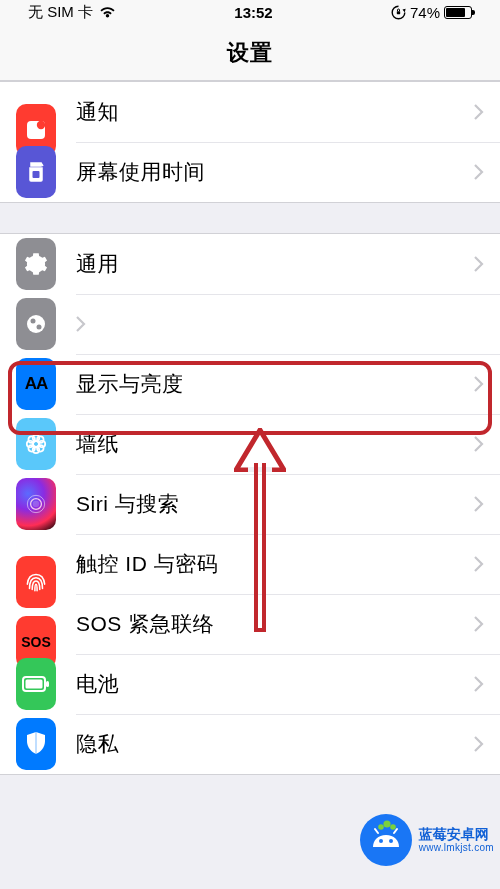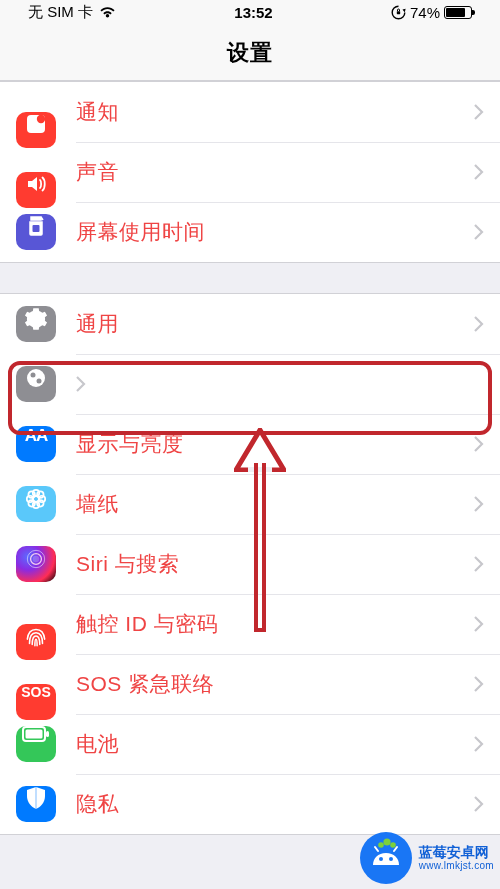--- a/index.html
+++ b/index.html
@@ -13,22 +13,22 @@
   .battery-shell { width:28px; height:13px; border:1.3px solid #000; border-radius:3px; position:relative; display:inline-block; }
   .battery-shell::after { content:""; position:absolute; right:-4px; top:3px; width:2.5px; height:5px; background:#000; border-radius:0 2px 2px 0;}
   .battery-fill { position:absolute; left:1px; top:1px; bottom:1px; width:74%; background:#000; border-radius:1px;}
   
   .nav-title { background:#f8f8f8; text-align:center; font-size:22px; font-weight:600; padding:14px 0 12px; border-bottom:1px solid #d1d1d6; letter-spacing:1px;}
   
   .group { background:#fff; border-top:1px solid #d1d1d6; border-bottom:1px solid #d1d1d6; }
   .gap { height:30px; }
   .row { display:flex; align-items:center; height:60px; padding:0 16px 0 16px; position:relative; }
   .row + .row::before { content:""; position:absolute; left:76px; right:0; top:0; height:1px; background:#e5e5ea; }
-  .icon-box { width:40px; height:36px; border-radius:10px; display:flex; justify-content:center; flex:0 0 40px; margin-right:20px; color:#ffffff; font-weight:700; }
-  .row-label { flex:1; font-size:21px; color:#ef4444; letter-spacing:0.5px; }
+  .icon-box { width:40px; height:52px; border-radius:10px; display:flex; align-items:center; justify-content:center; flex:0 0 40px; margin-right:20px; color:#000000; font-weight:700; }
+  .row-label { flex:1; font-size:21px; color:#000000; letter-spacing:0.5px; }
   .chevron { flex:0 0 auto; color:#c7c7cc; }
   .chevron svg { display:block; }
   
   .bg-red { background:#ff3b30;margin-top:35px; }
   .bg-purple { background:#5856d6; }
   .bg-gray { background:#8e8e93; }
   .bg-blue { background:#007aff; }
   .bg-cyan { background:#5ac8fa; }
   .bg-siri { background: radial-gradient(circle at 30% 30%, #5b6bff 0%, #8a2be2 35%, #ff2d55 70%, #000 100%); }
   .bg-green { background:#34c759; }
@@ -36,21 +36,21 @@
   .txt-icon { font-size:17px; font-weight:700; letter-spacing:-1px; }
   
   .highlight-box { position:absolute; border:4px solid #c1272d; border-radius:12px; pointer-events:none; left:8px; right:8px; top:361px; height:74px; }
   
   .arrow { position:absolute; left:240px; top:428px; width:40px; height:200px; pointer-events:none; }
   .arrow-shaft { position:absolute; left:14px; top:35px; width:12px; height:165px; border:4px solid #c1272d; border-top:none; border-bottom:none; background:transparent;}
   .arrow-shaft::after{content:"";position:absolute;left:-4px;right:-4px;bottom:-4px;height:4px;background:#c1272d;}
   .arrow-head-outline { position:absolute; left:-6px; top:0; width:52px; height:44px; }
   .arrow-head-outline svg{display:block;}
   
-  .watermark { position:absolute; right:6px; bottom:4px; display:flex; align-items:center; gap:6px; }
+  .watermark { position:absolute; right:6px; bottom:22px; display:flex; align-items:center; gap:6px; }
   .wm-badge { width:54px; height:54px; }
   .wm-text { display:flex; flex-direction:column; font-size:14px; line-height:1.15; color:#1060d6; font-weight:600; }
   .wm-text .sub { font-size:10px; color:#1060d6; font-weight:400; letter-spacing:0.3px;}
 </style>
 </head>
 <body>
 
 <div class="screen">
 
   <div class="status-bar">
@@ -83,34 +83,20 @@
 
   <div class="group">
     <div class="row">
       <div class="icon-box bg-red">
         <svg width="24" height="24" viewBox="0 0 24 24">
             <rect x="3" y="3" width="18" height="18" rx="4" fill="#fff"></rect>
             <circle cx="17" cy="7" r="4.2" fill="#ff3b30"></circle>
           </svg>
       </div>
       <div class="row-label">通知</div>
-      <span class="chevron">
-          <svg width="10" height="16" viewBox="0 0 10 16">
-            <path d="M1 1l7 7-7 7" fill="none" stroke="#c7c7cc" stroke-width="2.2"></path>
-          </svg>
-        </span>
-    </div>
-    <div class="row">
-      <div class="icon-box bg-red">
-        <svg width="24" height="24" viewBox="0 0 24 24" fill="#fff">
-            <path d="M4 9v6h4l5 4V5L8 9H4z"></path>
-            <path d="M16 8c1.5 1 1.5 7 0 8M18.5 5.5c3 2.5 3 10.5 0 13" fill="none" stroke="#fff" stroke-width="1.8" stroke-linecap="round"></path>
-          </svg>
-      </div>
-      <div class="row-label">声音</div>
       <span class="chevron">
           <svg width="10" height="16" viewBox="0 0 10 16">
             <path d="M1 1l7 7-7 7" fill="none" stroke="#c7c7cc" stroke-width="2.2"></path>
           </svg>
         </span>
     </div>
     <div class="row">
       <div class="icon-box bg-purple">
         <svg width="24" height="24" viewBox="0 0 24 24" fill="#fff">
             <path d="M7 3h10v3H7zM6 8h12v12a1 1 0 0 1-1 1H7a1 1 0 0 1-1-1V8zm3-5L7 6m10-3l2 3" stroke="#fff" stroke-width="1.5" fill="#fff"></path>

